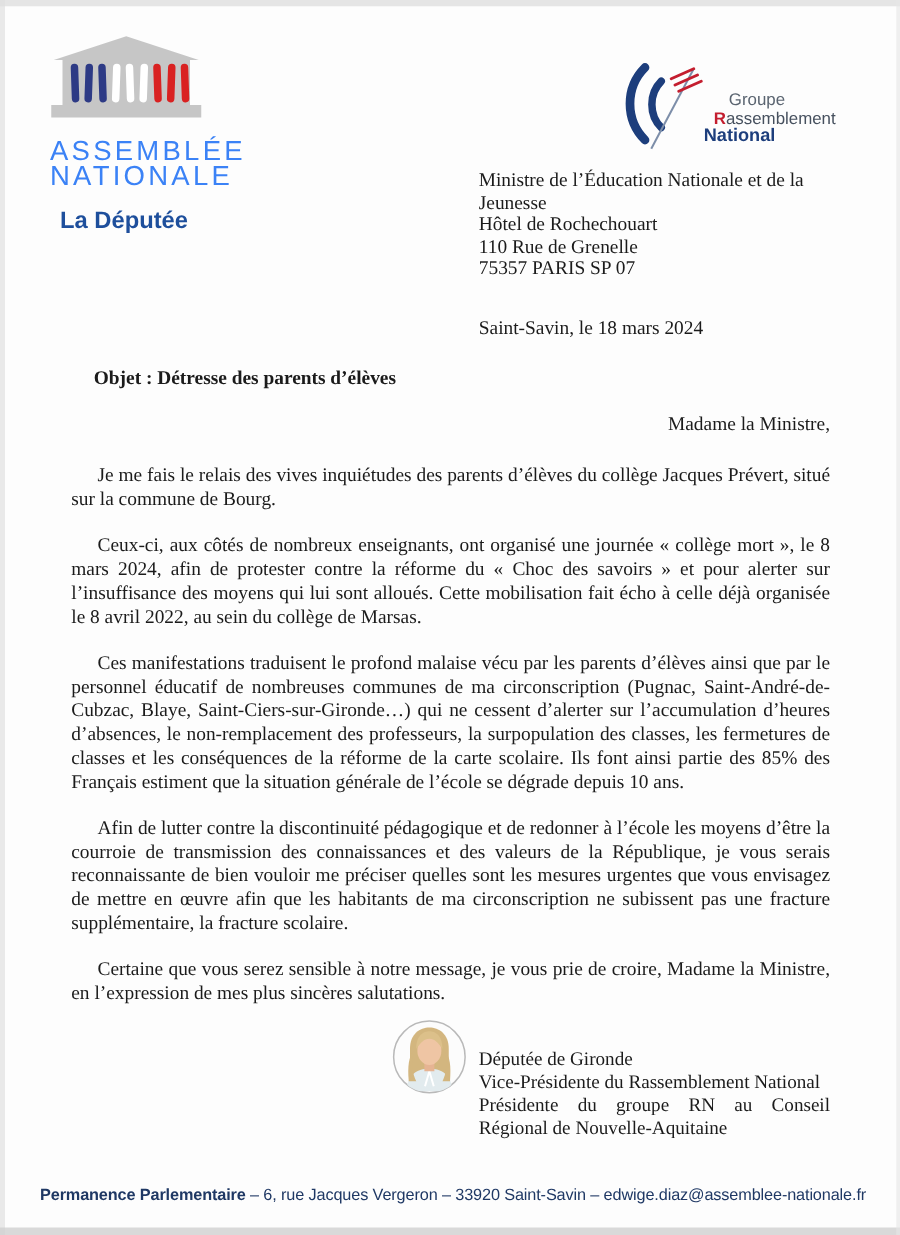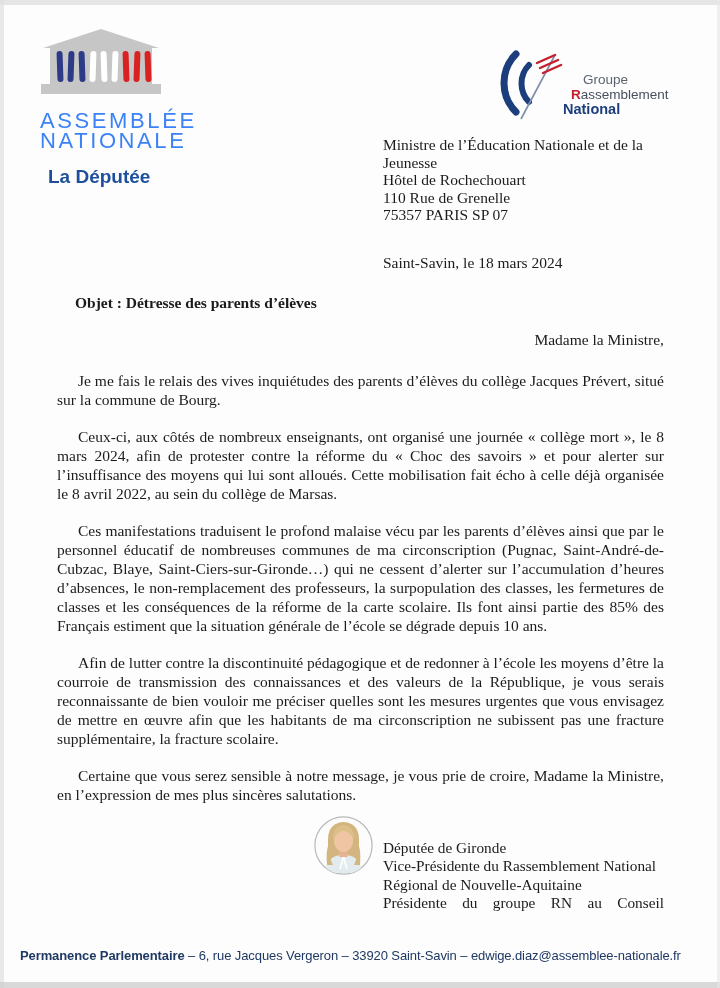--- a/index.html
+++ b/index.html
@@ -45,21 +45,21 @@
   .para { text-align: justify; text-indent: 21px; margin-bottom: 18px; }
 
   
   .avatar { position: absolute; left: 313px; top: 815px; width: 61px; height: 61px; }
   .signature { position: absolute; left: 383px; top: 839px; width: 281px; }
   .sig-name { font-weight: 700; font-size: 17px; margin-left: 22px; line-height: 20px; }
   .sig-line { font-size: 15.3px; line-height: 18.4px; }
   .sig-just { text-align: justify; text-align-last: justify; }
 
   
-  .footer { position: absolute; left: 20px; top: 948px; width: 660px; white-space: nowrap;
+  .footer { position: absolute; left: 32px; top: 948px; width: 660px; white-space: nowrap;
             font-family: "Liberation Sans", sans-serif; font-size: 13px;
             letter-spacing: -0.1px; color: #1f3864; }
   .footer .f-bold { font-weight: 700; }
 </style>
 </head>
 <body>
 
 <div class="page">
 
   <div class="edge-top"></div>
@@ -147,21 +147,21 @@
         <ellipse cx="30.5" cy="25.5" rx="9.6" ry="11.4" fill="#efc5a4"></ellipse>
         <path d="M20 24 C20 13 26 10 30.5 10 C35 10 41 13 41 24 C37 19 35 16 30.5 16 C26 16 24 19 20 24 Z" fill="#dcc08a"></path>
         <path d="M18 26 C16 36 17 44 20 50 L14 50 C13 38 14 30 18 26 Z" fill="#d3b67f"></path>
         <path d="M43 26 C45 36 44 44 41 50 L47 50 C48 38 47 30 43 26 Z" fill="#d3b67f"></path>
       </g>
     </svg>
   </div>
   <div class="signature">
     <div class="sig-line">Députée de Gironde</div>
     <div class="sig-line">Vice-Présidente du Rassemblement National</div>
+    <div class="sig-line sig-just">Présidente du groupe RN au Conseil</div>
     <div class="sig-line">Régional de Nouvelle-Aquitaine</div>
-    <div class="sig-line sig-just">Présidente du groupe RN au Conseil</div>
   </div>
 
   <div class="footer">
     <span class="f-bold">Permanence Parlementaire</span><span> – 6, rue Jacques Vergeron – 33920 Saint-Savin – edwige.diaz@assemblee-nationale.fr</span>
   </div>
 
 </div>
 
 </body></html>

